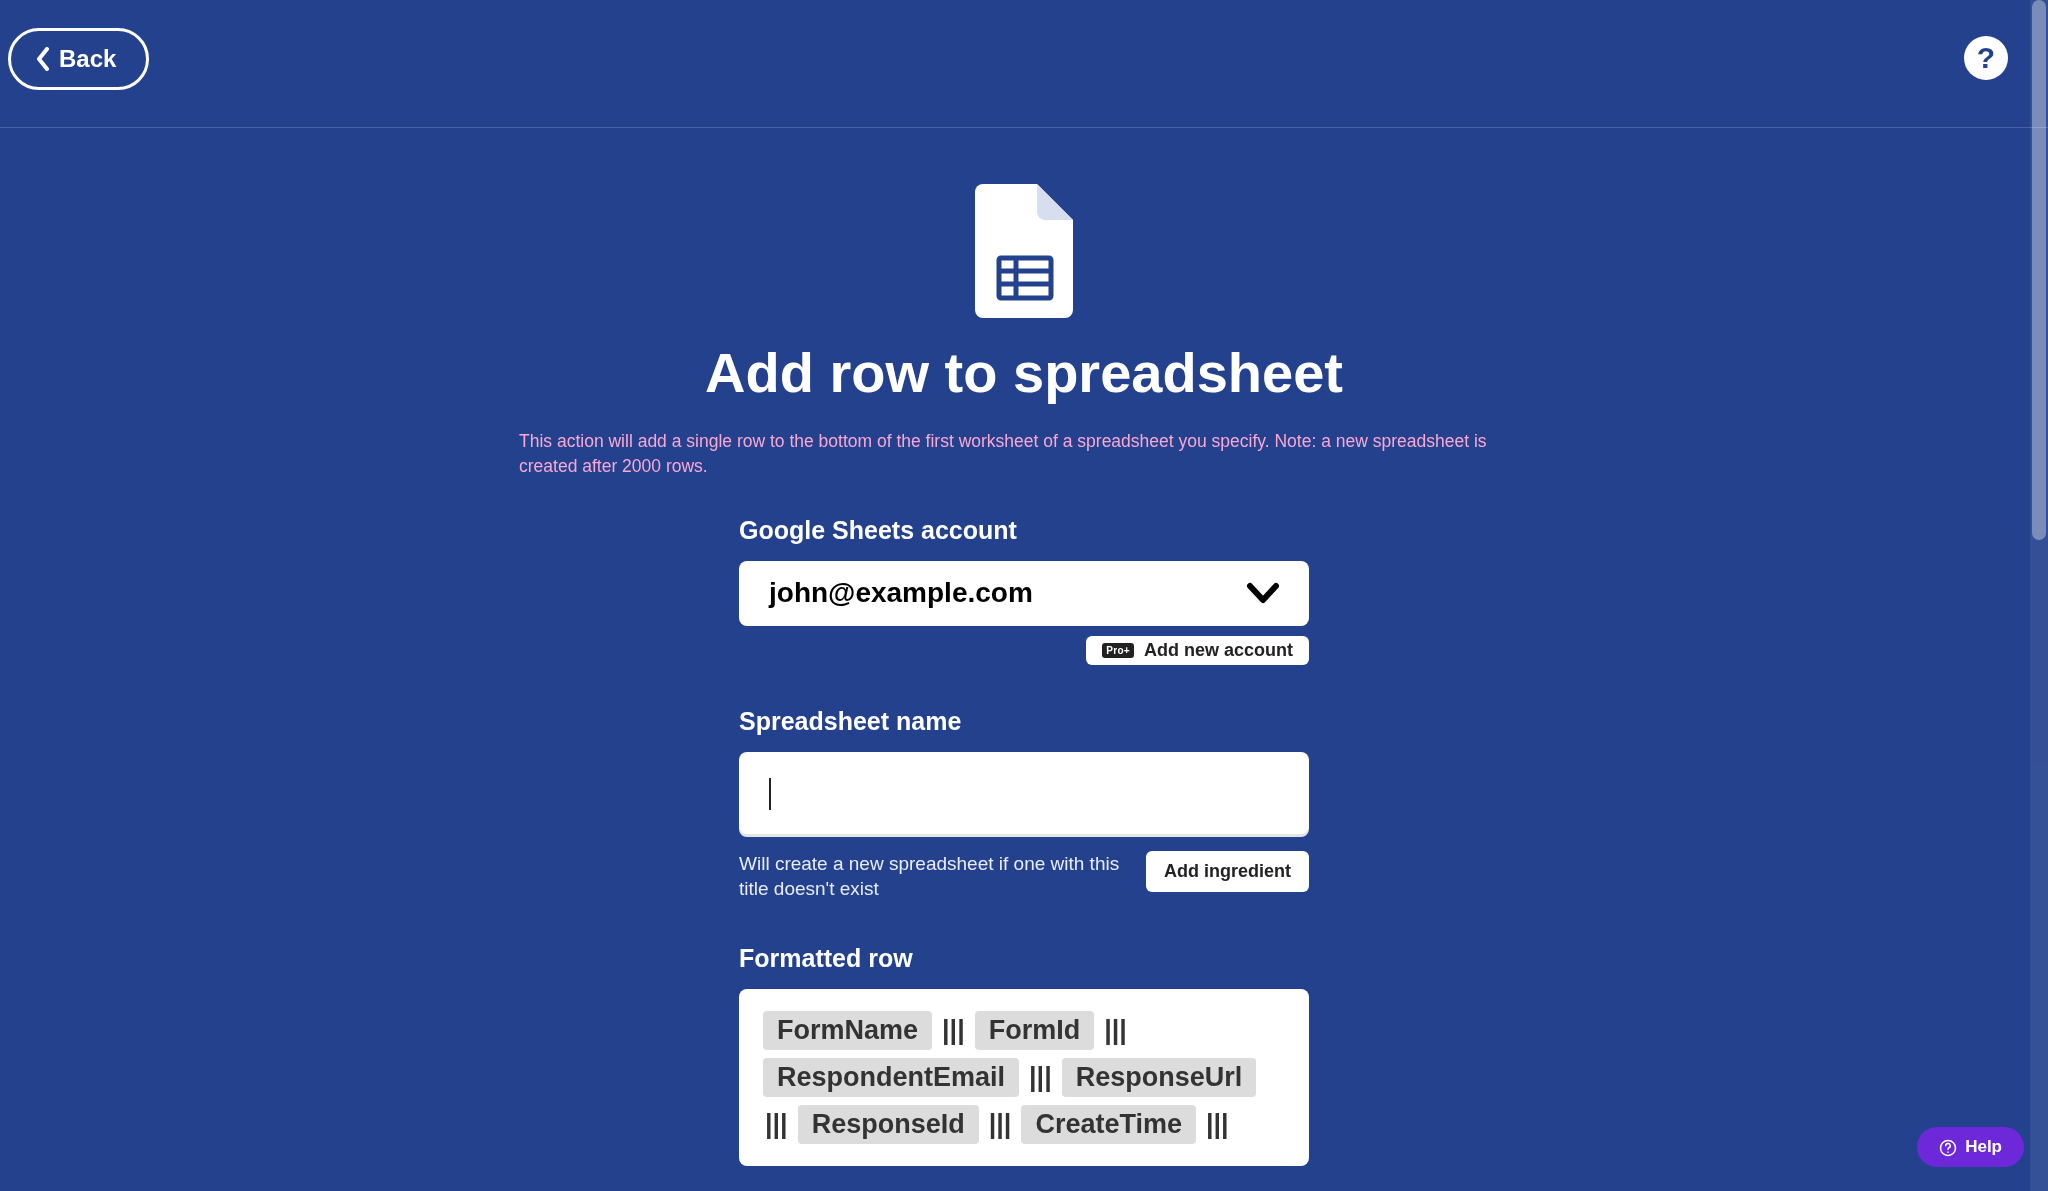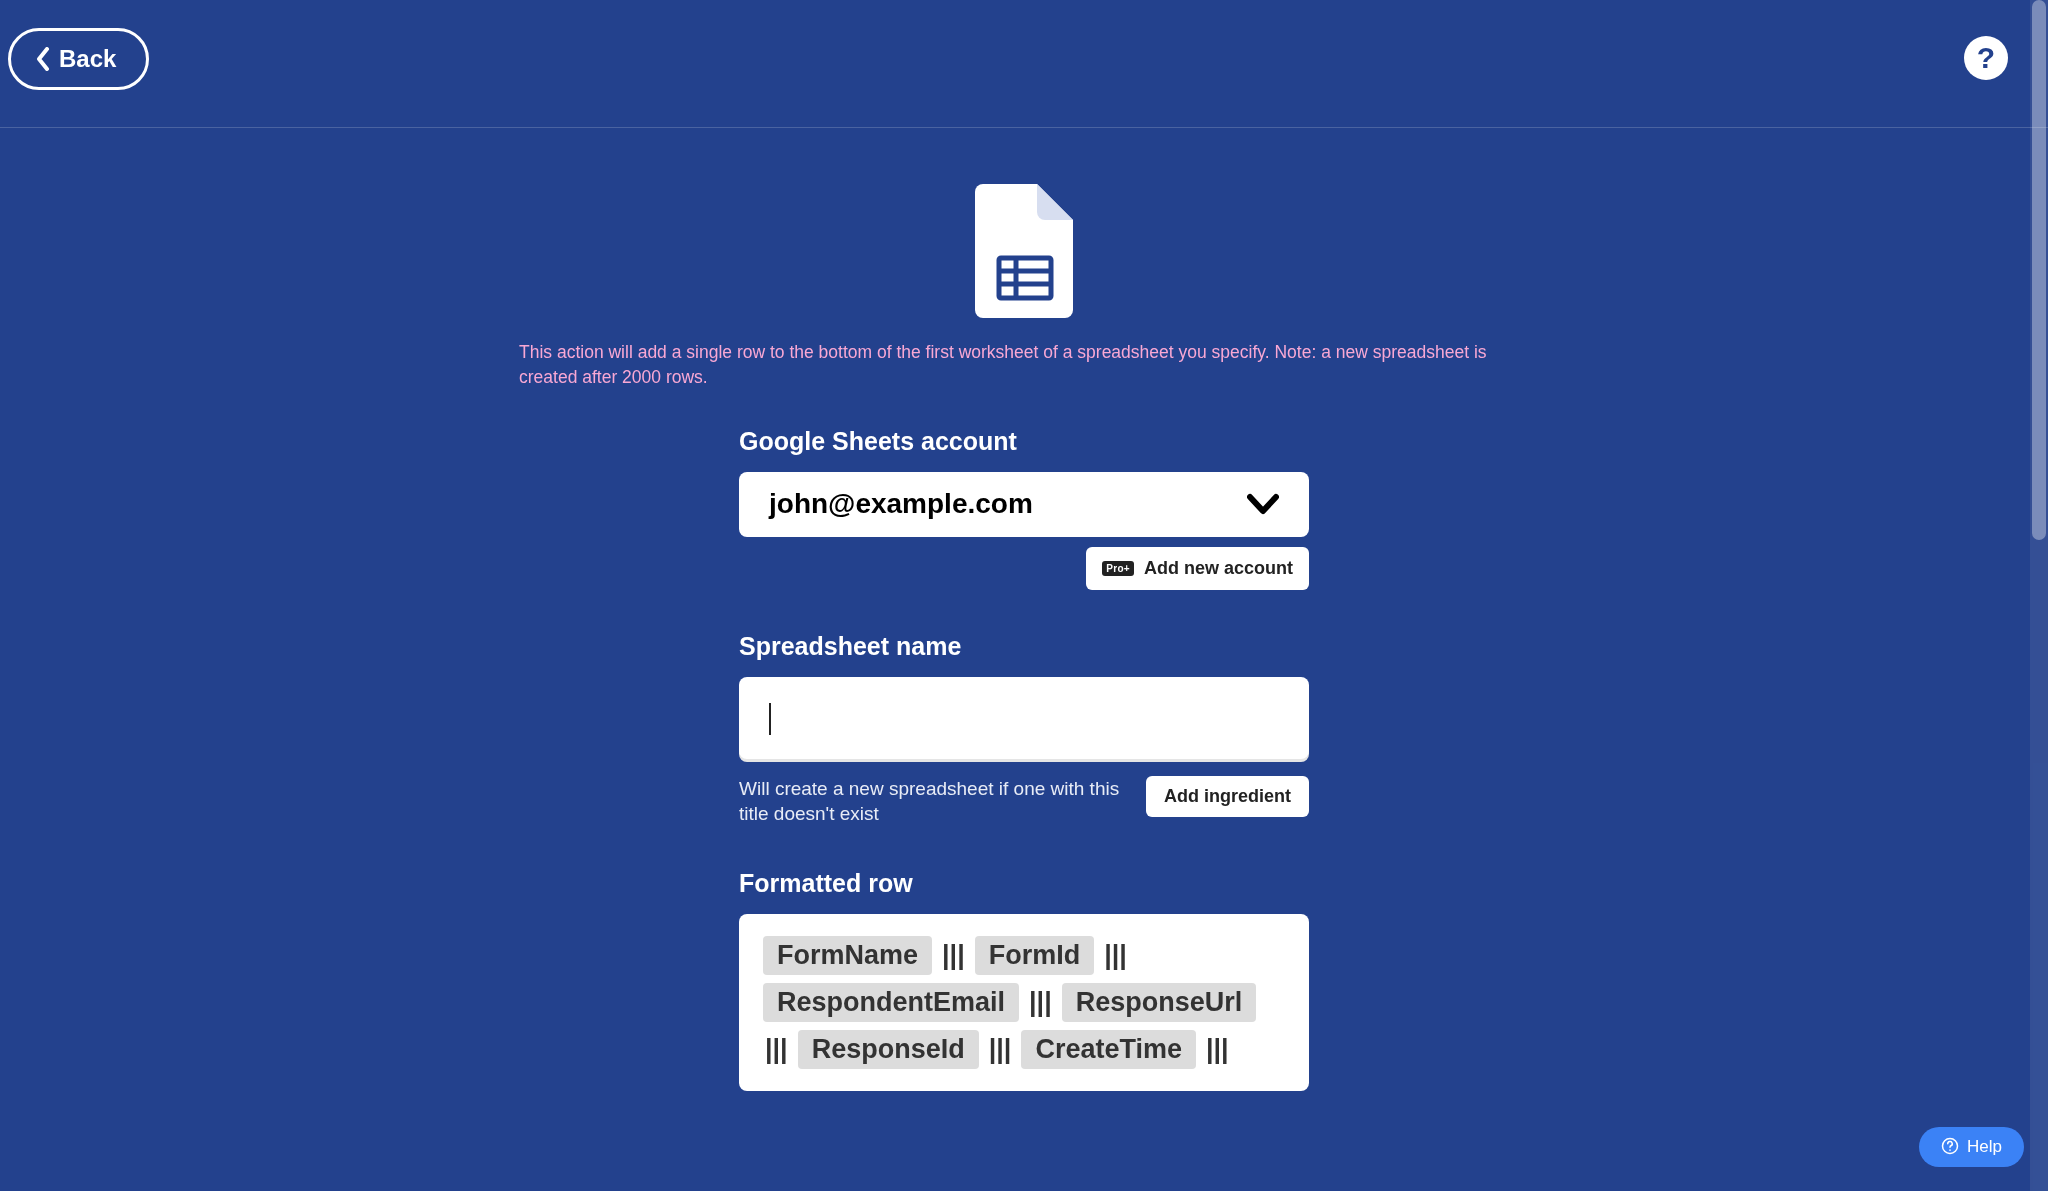--- a/index.html
+++ b/index.html
@@ -51,21 +51,21 @@
   .select-box {
     background: #fff; color: #000; border-radius: 8px;
     height: 65px; display: flex; align-items: center; justify-content: space-between;
     padding: 0 30px; font-size: 28px; font-weight: 800; cursor: pointer;
   }
   .select-box svg { width: 32px; height: 22px; }
 
   .add-account-row { display: flex; justify-content: flex-end; margin-top: 10px; }
   .add-account {
     background: #fff; color: #222; border-radius: 6px;
-    padding: 11px 16px; display: flex; align-items: center; gap: 10px;
+    padding: 4px 16px; display: flex; align-items: center; gap: 10px;
     font-weight: 800; font-size: 18px; cursor: pointer;
   }
   .pro-badge {
     background: #222; color: #fff; font-size: 10px; font-weight: 800;
     border-radius: 3px; padding: 2px 4px; letter-spacing: 0.3px;
   }
 
   .section-gap { height: 42px; }
 
   .text-input {
@@ -94,23 +94,23 @@
   }
   .token {
     background: #dcdcdc; border-radius: 4px; padding: 4px 14px; color: #333;
     font-weight: 800;
   }
   .sep { color: #333; font-weight: 800; padding: 0 2px; }
 
   
   .help-pill {
     position: absolute; right: 24px; bottom: 24px;
-    background: #3b82f6; color: #fff; border-radius: 999px;
-    padding: 10px 22px; display: flex; align-items: flex-start; gap: 8px;
-    font-size: 17px; font-weight: 400; cursor: pointer;
+    background: #6d28d9; color: #fff; border-radius: 999px;
+    padding: 10px 22px; display: flex; align-items: flex-end; gap: 8px;
+    font-size: 17px; font-weight: 700; cursor: pointer;
   }
   .help-pill svg { width: 18px; height: 18px; }
 
   
   .scroll-track {
     position: absolute; right: 0; top: 0; width: 18px; height: 100%;
     background: rgba(255,255,255,0.08);
   }
   .scroll-thumb {
     position: absolute; right: 2px; top: 0; width: 14px; height: 540px;
@@ -142,20 +142,21 @@
         <path d="M62 0 L98 36 H70 a8 8 0 0 1 -8 -8 Z" fill="#d7def0"></path>
         <g stroke="#23418d" stroke-width="5" fill="none">
           <rect x="24" y="74" width="52" height="40" rx="2"></rect>
           <line x1="24" y1="87" x2="76" y2="87"></line>
           <line x1="24" y1="100" x2="76" y2="100"></line>
           <line x1="41" y1="74" x2="41" y2="114"></line>
         </g>
       </svg>
     </div>
 
+    <div class="action-title">Add row to spreadsheet</div>
     <div class="action-desc">This action will add a single row to the bottom of the first worksheet of a spreadsheet you specify. Note: a new spreadsheet is created after 2000 rows.</div>
 
     <div class="form-col">
 
       <div class="label">Google Sheets account</div>
       <div class="select-box">
         <span>john@example.com</span>
         <svg viewBox="0 0 32 22">
           <path d="M3 4 L16 18 L29 4" stroke="#000" stroke-width="6" fill="none" stroke-linecap="round" stroke-linejoin="round"></path>
         </svg>

